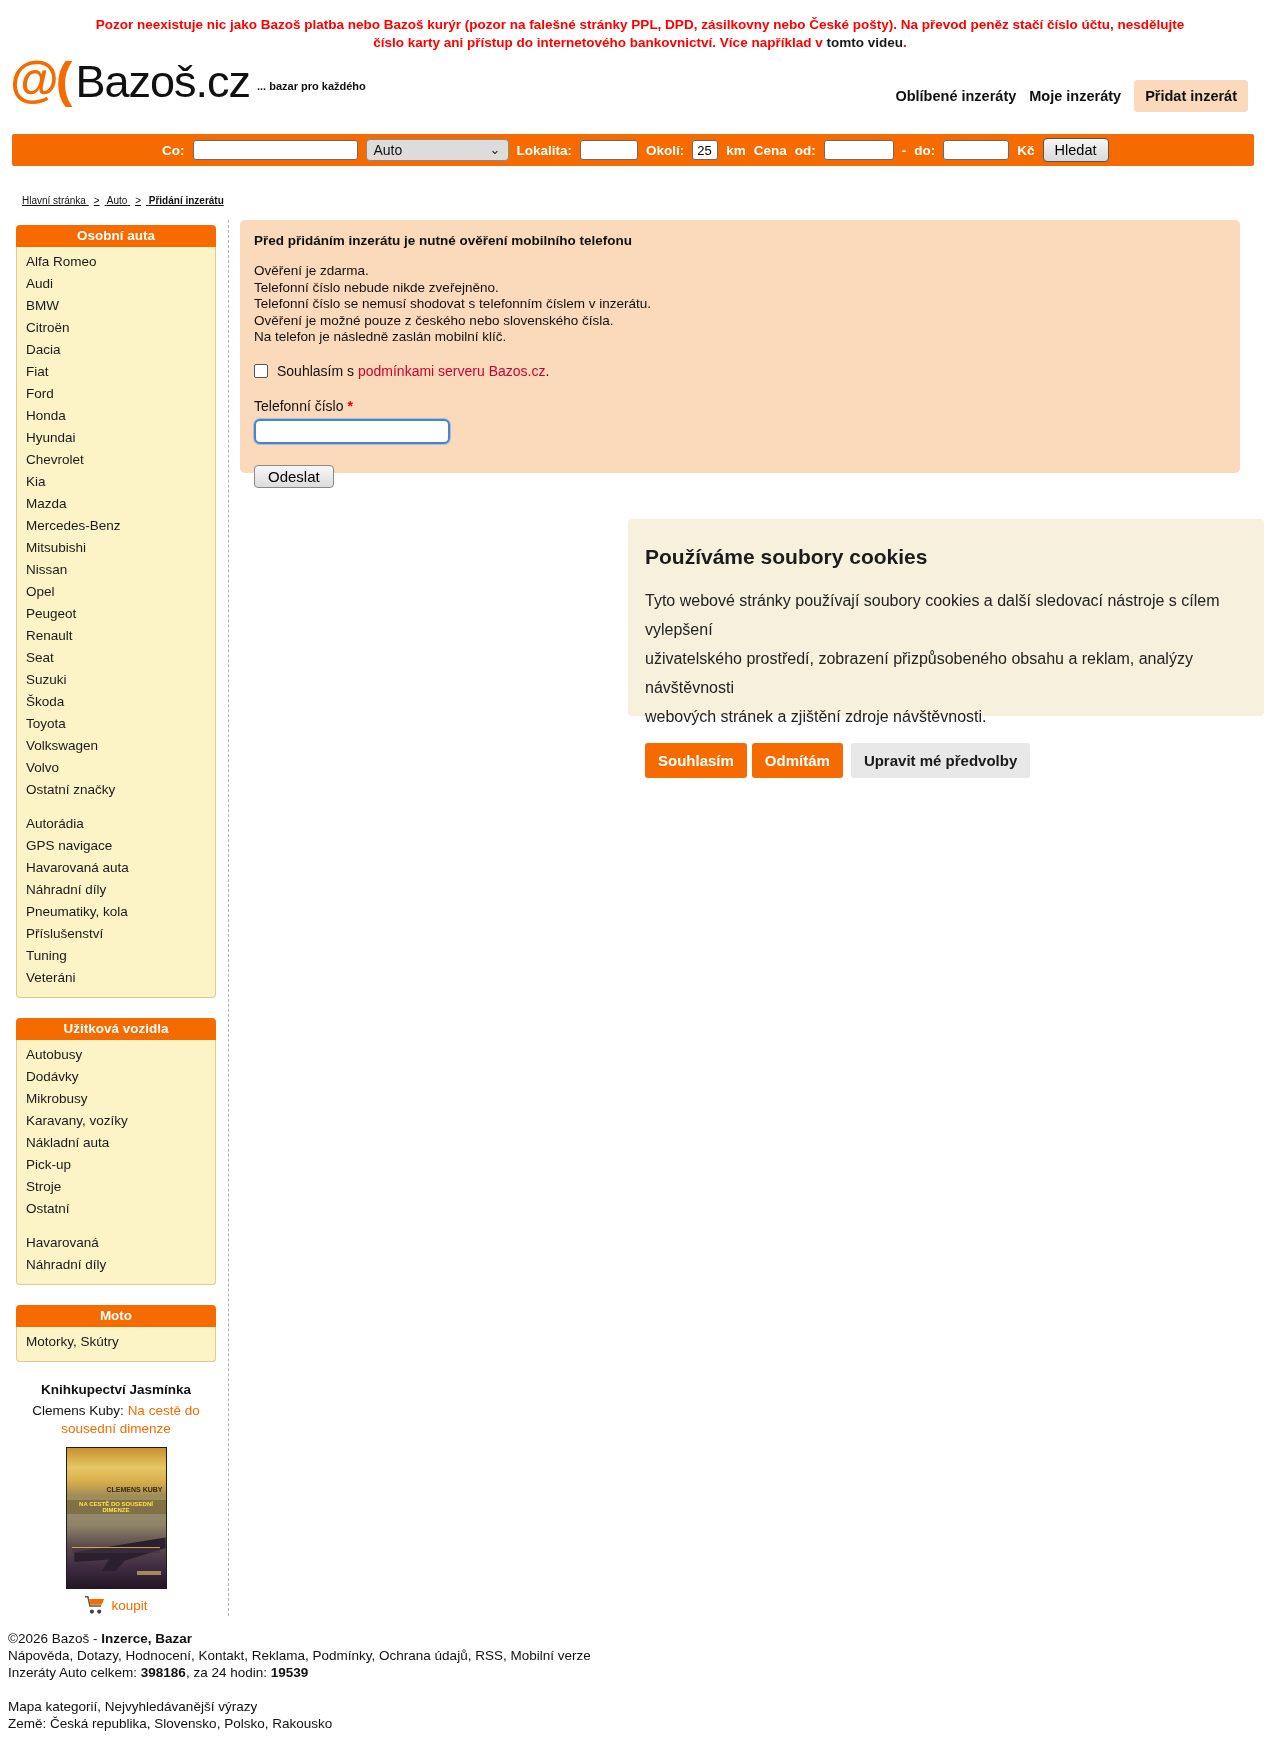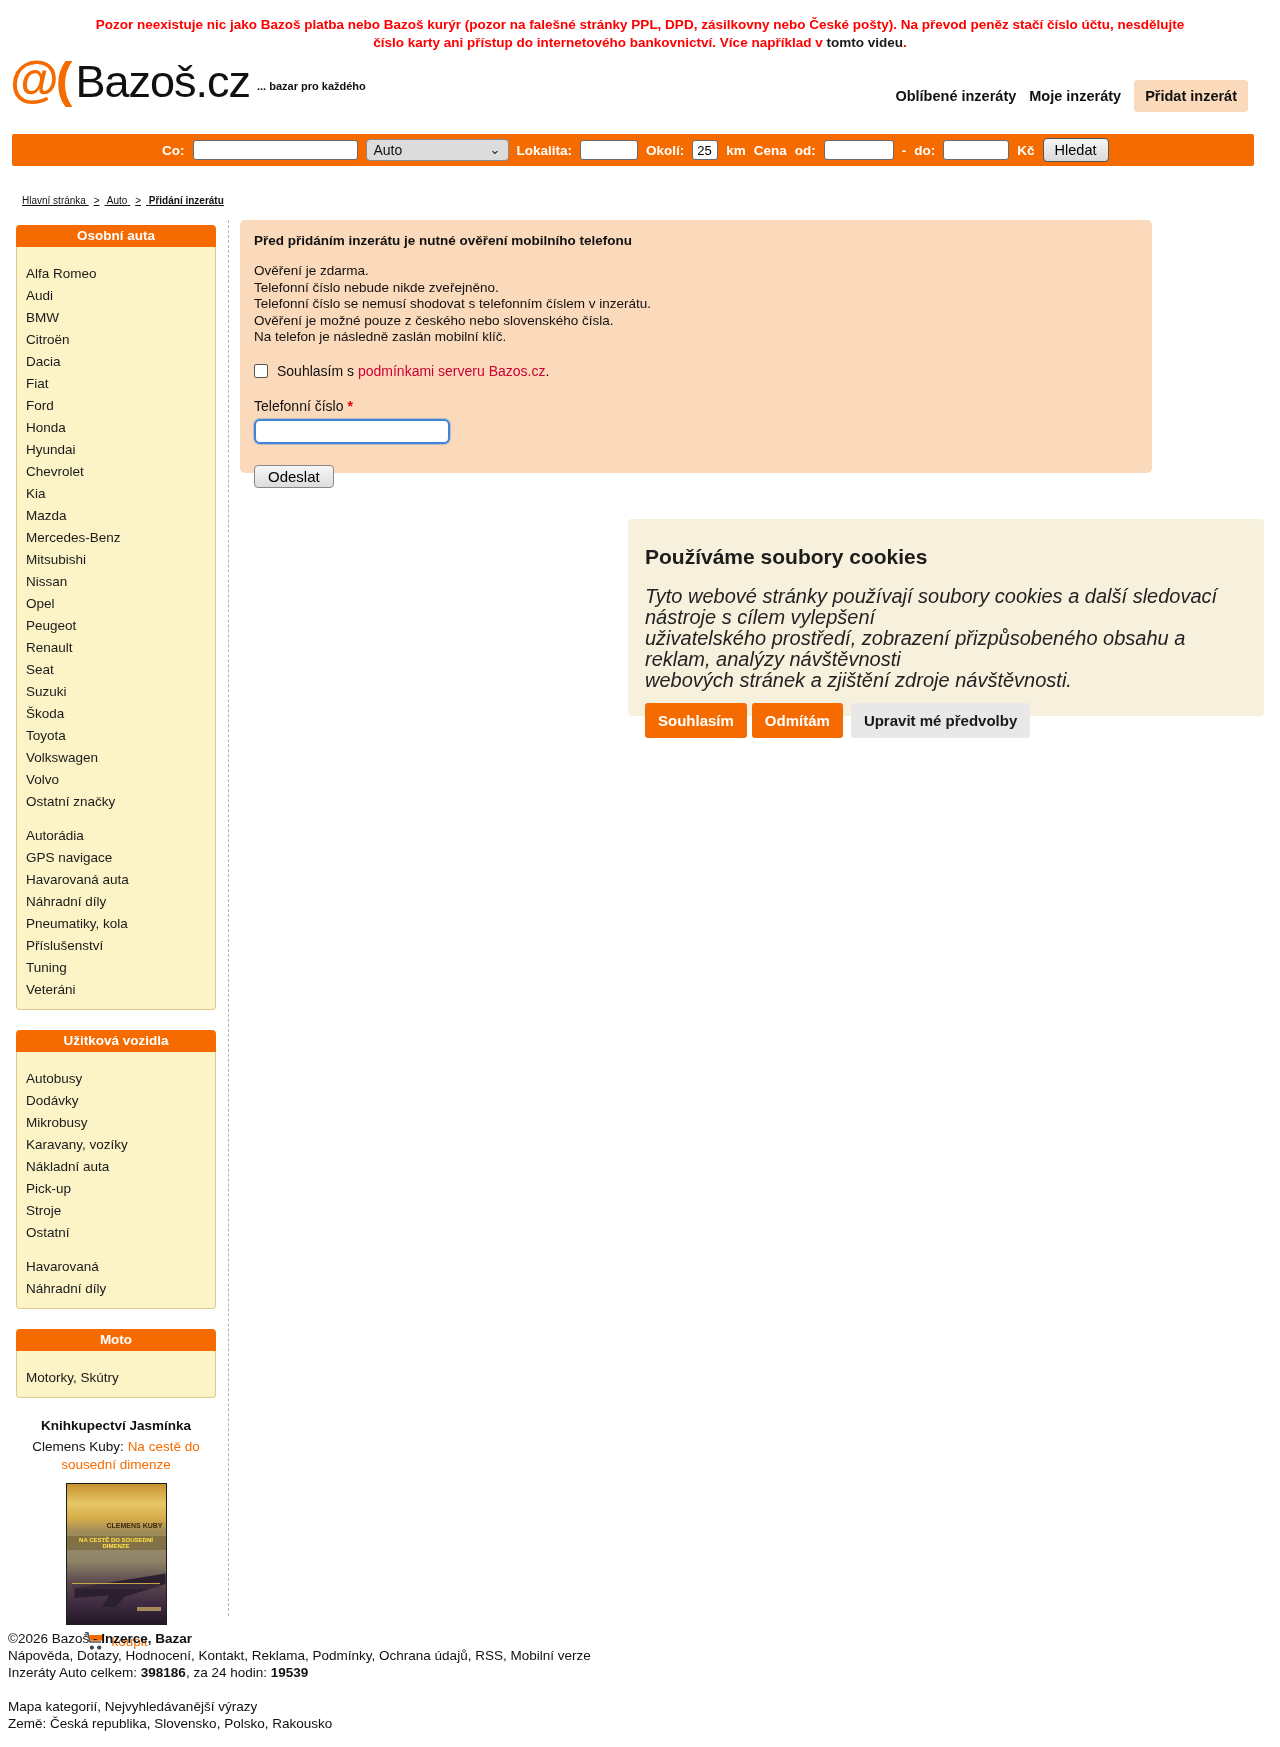--- a/index.html
+++ b/index.html
@@ -50,21 +50,21 @@
   .breadcrumb{position:absolute;top:195px;left:22px;font-size:10px;text-decoration:underline;}
   .breadcrumb .sep{margin:0 5px;}
   .breadcrumb a{cursor:pointer;}
 
   
   .sidebar{position:absolute;left:16px;top:225px;width:200px;}
   .section{margin-bottom:20px;}
   .sec-head{background:var(--accent);color:#fff;font-weight:bold;font-size:13.5px;text-align:center;
     height:22px;line-height:22px;border-radius:4px 4px 0 0;}
   .sec-body{background:var(--sidebar);border:1px solid #ddca8e;border-top:none;
-    border-radius:0 0 4px 4px;padding:16px 0 8px;}
+    border-radius:0 0 4px 4px;padding:4px 0 8px;}
   .side-item{display:block;padding:3px 0 3px 9px;font-size:13.5px;line-height:16px;color:#1a1a1a;cursor:pointer;}
   .group2{margin-top:12px;}
 
   
   .bookad{margin-top:16px;text-align:center;font-size:13.5px;}
   .book-shop{font-weight:bold;margin-bottom:5px;}
   .book-line{line-height:18px;}
   .book-link{color:var(--accent);cursor:pointer;}
   .cover{width:101px;height:142px;margin:9px auto 6px;position:relative;border:1px solid #1d1d1d;
     background:linear-gradient(180deg,#c8922f 0%,#e6c766 14%,#d8ae4a 24%,#a08c58 34%,#97896b 46%,
@@ -77,40 +77,40 @@
   .cover-band{position:absolute;bottom:25%;left:6%;right:6%;height:6px;background:rgba(70,50,65,.55);
     border-top:1px solid rgba(255,216,74,.7);}
   .cover-pub{position:absolute;bottom:9%;right:5%;width:24px;height:4px;background:rgba(255,220,120,.55);}
   .buy-row{display:flex;align-items:center;justify-content:center;gap:5px;margin-top:4px;}
   .buy-link{color:var(--accent);cursor:pointer;}
 
   
   .vsep{position:absolute;left:228px;top:220px;height:1396px;border-left:1px dashed #b3b3b3;}
 
   
-  .panel{position:absolute;left:240px;top:220px;width:912px;height:253px;background:var(--panel);
+  .panel{position:absolute;left:240px;top:220px;width:1000px;height:253px;background:var(--panel);
     border-radius:5px;padding:13px 14px;font-size:13.5px;}
   .panel-title{font-weight:bold;margin-bottom:15px;}
   .vline{line-height:16.5px;}
   .agree-row{margin-top:17px;display:flex;align-items:center;gap:9px;font-size:14px;}
   .checkbox{width:14px;height:14px;border:1px solid #555;border-radius:2px;background:#fff;cursor:pointer;}
   .agree-link{color:var(--linkred);cursor:pointer;}
   .phone-label{margin-top:19px;font-size:14px;}
   .req{color:#e00000;font-weight:bold;}
   .phone-input{display:block;margin-top:5px;width:196px;height:25px;border:2px solid var(--focus);
     border-radius:6px;background:#fff;padding:0 6px;font-size:14px;font-family:inherit;
     box-shadow:0 0 0 1px rgba(66,133,214,.35);outline:none;}
   .odeslat{margin-top:21px;font-size:15px;padding:2px 13px;background:linear-gradient(#f7f7f7,#dcdcdc);
     border:1px solid #888;border-radius:4px;font-family:inherit;cursor:pointer;}
 
   
   .cookies{position:absolute;left:628px;top:519px;width:636px;height:197px;background:var(--cookie);
     border-radius:4px;padding:26px 24px 0 17px;}
   .ck-title{font-size:21px;font-weight:bold;color:#1c1c1c;margin:0 0 17px;}
-  .ck-line{font-size:20px;line-height:21px;color:#222;font-style:italic;}
+  .ck-line{font-size:16px;line-height:29px;color:#222;}
   .ck-btns{display:flex;margin-top:12px;}
   .ck-btn{height:35px;display:flex;align-items:center;padding:0 13px;font-size:15px;font-weight:bold;
     border-radius:3px;cursor:pointer;}
   .ck-accept,.ck-reject{background:var(--accent);color:#fff;margin-right:5px;}
   .ck-custom{background:#e8e8e8;color:#1a1a1a;margin-left:3px;}
 
   
   .footer{position:absolute;left:8px;top:1630px;font-size:13.5px;line-height:17px;color:#111;}
   .f-links span{cursor:pointer;}
   .f-links span + span::before{content:", ";cursor:default;}

